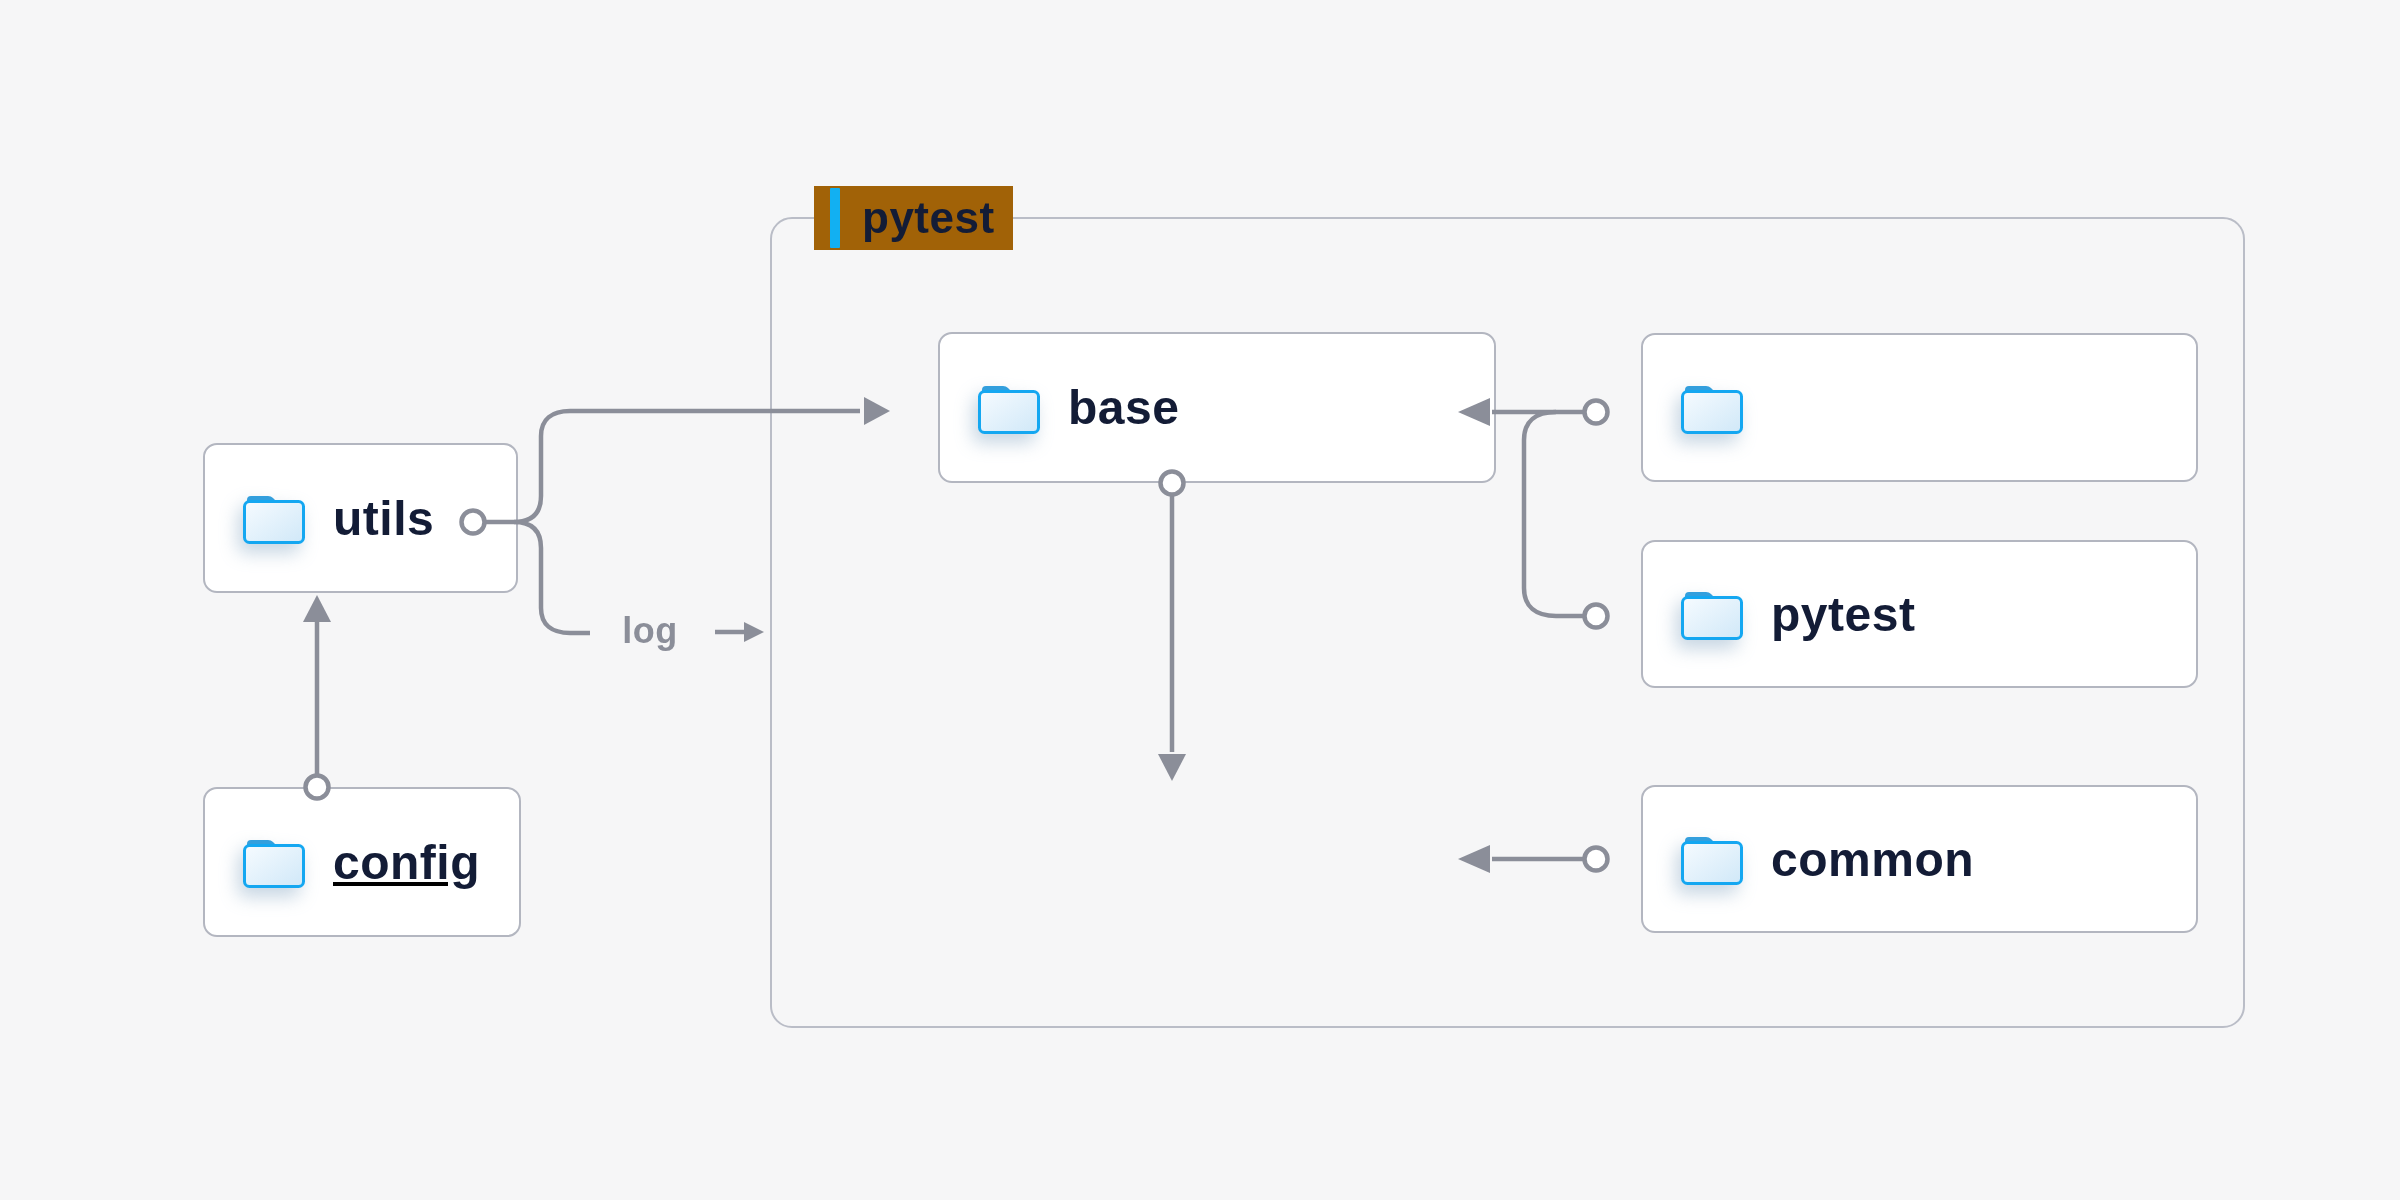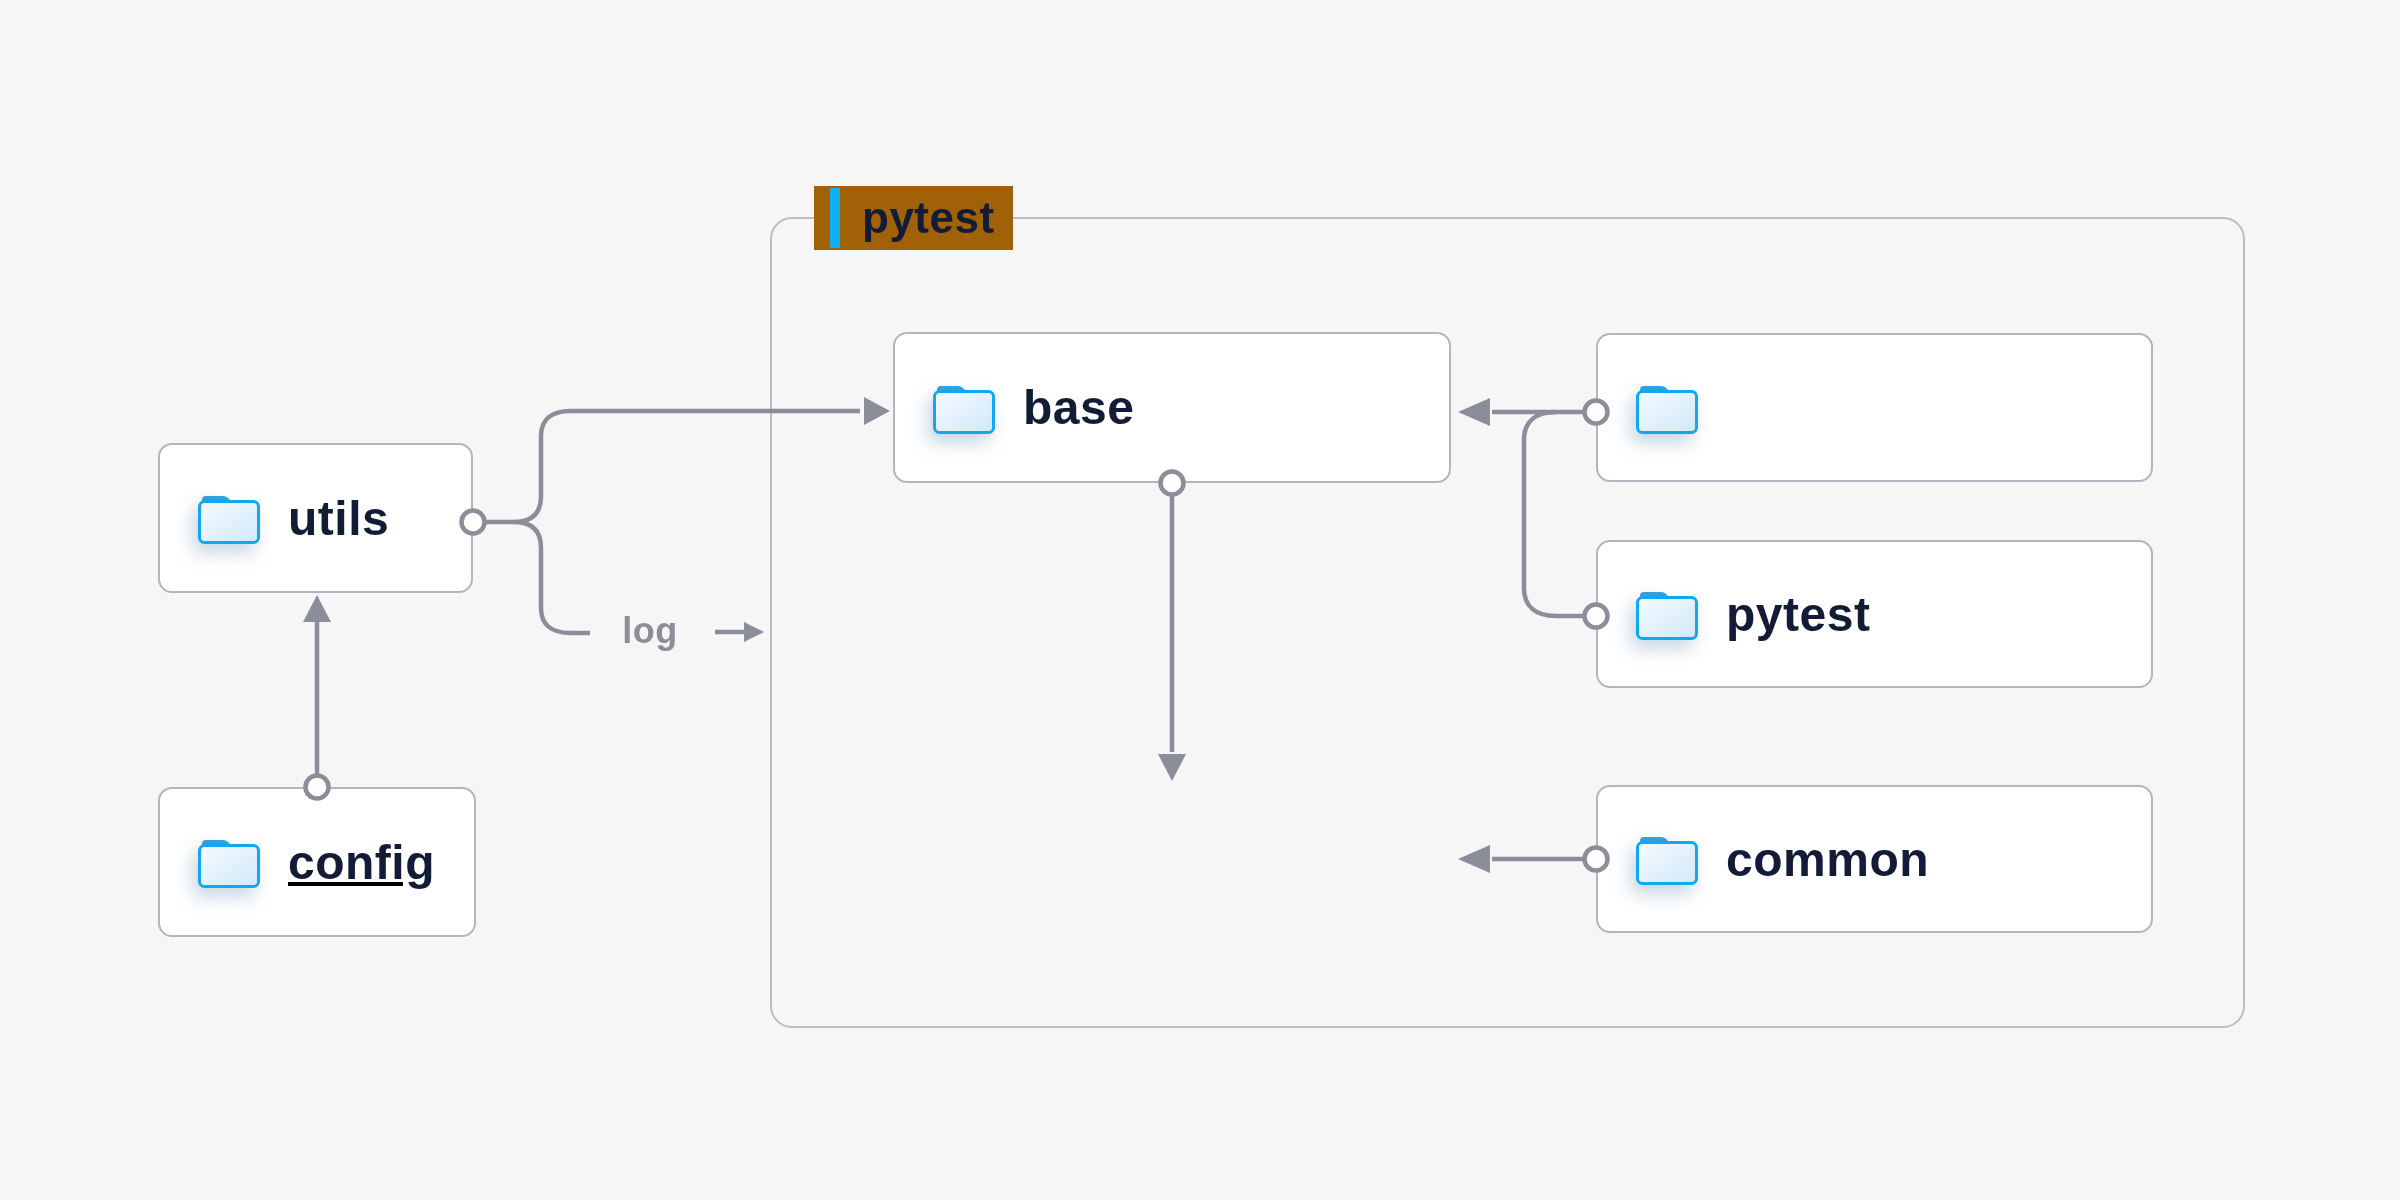--- a/index.html
+++ b/index.html
@@ -15,21 +15,21 @@
   .group-label{
     position:absolute;left:42px;top:-33px;height:64px;
     display:flex;align-items:center;gap:22px;
     background:#a16207;padding:0 18px 0 16px;
   }
   .group-label .bar{width:10px;height:60px;background:#12b0f2;border-radius:1px;}
   .group-label .txt{font-size:44px;font-weight:600;color:#131c36;letter-spacing:.5px;}
   
   .node{
     position:absolute;background:#ffffff;border:2px solid #b3b6c0;border-radius:14px;
-    box-sizing:border-box;display:flex;align-items:center;padding-left:38px;gap:28px;
+    box-sizing:border-box;display:flex;align-items:center;padding-left:38px;gap:28px;margin-left:45px;
   }
   .node .lbl{font-size:48px;font-weight:700;color:#131c36;letter-spacing:.5px;}
   .folder{width:62px;height:52px;flex:0 0 auto;filter:drop-shadow(-5px 9px 9px rgba(108,148,182,.38));}
   #n-utils    {left:158px; top:443px; width:315px; height:150px;}
   #n-config   {left:158px; top:787px; width:318px; height:150px;text-decoration:underline;}
   #n-base     {left:893px; top:332px; width:558px; height:151px;}
   #n-testcases{left:893px; top:785px; width:558px; height:148px;}
   #n-pymilvus {left:1596px;top:333px; width:557px; height:149px;}
   #n-check    {left:1596px;top:540px; width:557px; height:148px;}
   #n-common   {left:1596px;top:785px; width:557px; height:148px;}

